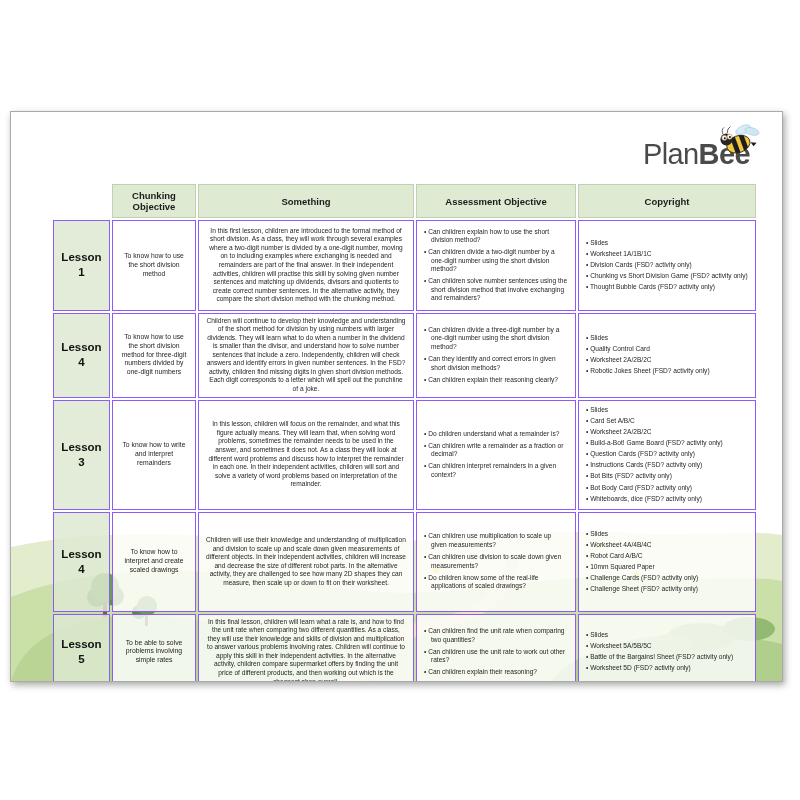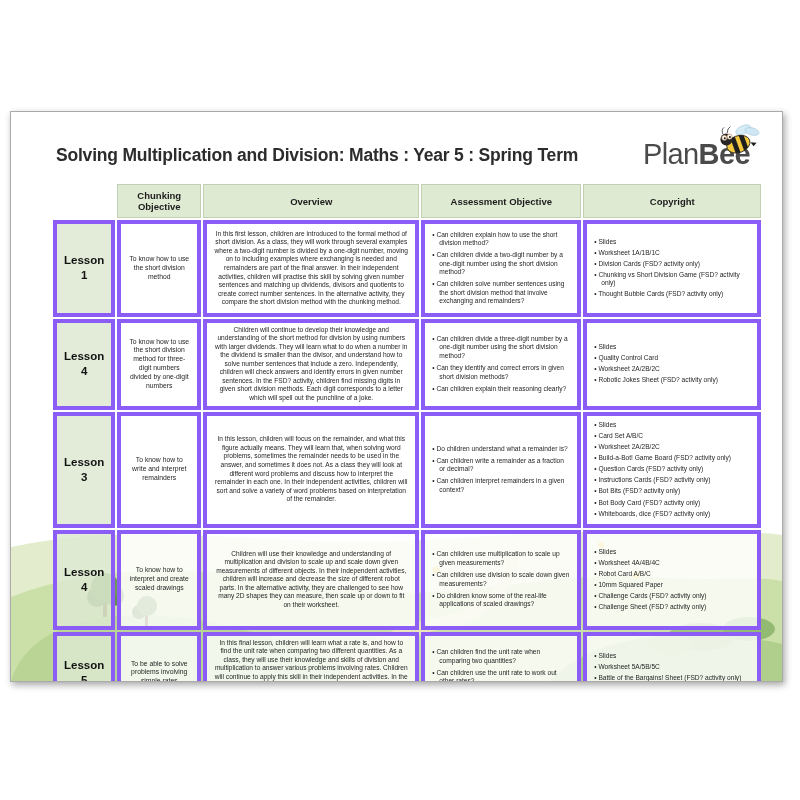--- a/index.html
+++ b/index.html
@@ -9,21 +9,21 @@
   .doc-title{position:absolute;left:45px;top:33px;font-size:17.5px;font-weight:bold;
     color:#2c2c2c;z-index:3;letter-spacing:-.2px;white-space:nowrap;}
   .logo{position:absolute;top:26px;right:32px;z-index:3;font-size:29px;color:#4a4a4a;letter-spacing:-.6px;}
   .logo .bold{font-weight:bold;}
   .bee{position:absolute;top:-18px;right:-14px;width:48px;height:42px;}
   .table-wrap{position:absolute;left:40px;top:70px;z-index:2;}
   table{border-collapse:separate;border-spacing:2px;table-layout:fixed;}
   th{background:rgba(221,233,209,.95);border:1px solid #c3cfb2;font-size:9.5px;font-weight:bold;
     color:#1c1c1c;text-align:center;vertical-align:middle;padding:3px 6px;}
   th.blank{background:transparent;border:none;}
-  td{border:4px solid #8b5cf6;background:rgba(255,255,255,.8);vertical-align:middle;
+  td{border:1px solid #8b5cf6;background:rgba(255,255,255,.8);vertical-align:middle;
     padding:3px 7px;font-size:6.6px;line-height:1.3;color:#1f1f1f;}
   td.lesson{background:rgba(221,233,209,.85);font-size:11.5px;font-weight:bold;text-align:center;color:#121212;}
   td.objective{text-align:center;font-size:6.8px;}
   td.overview{text-align:center;}
   td .li{padding-left:7px;text-indent:-7px;margin:3.5px 0;text-align:left;}
   td.resources .li{margin:2.5px 0;}
   thead tr{height:34px;}
   tbody tr:nth-child(1){height:72px;}
   tbody tr:nth-child(2){height:84px;}
   tbody tr:nth-child(3){height:102px;}
@@ -58,21 +58,20 @@
       <circle cx="136" cy="177" r="10" fill="#6f9a52"></circle>
     </g>
     <ellipse cx="690" cy="208" rx="34" ry="14" fill="#9fc47e"></ellipse>
     <ellipse cx="738" cy="200" rx="26" ry="12" fill="#93ba72"></ellipse>
     <ellipse cx="660" cy="215" rx="22" ry="10" fill="#a8cb88"></ellipse>
     <circle cx="625" cy="146" r="3.5" fill="#efcf55"></circle>
     <circle cx="425" cy="141" r="3.5" fill="#efcf55"></circle>
     <circle cx="590" cy="116" r="3" fill="#efcf55"></circle>
   </svg>
 
-  <div class="doc-title">Solving Multiplication and Division: Maths : Year 5 : Spring Term</div>
 
   <div class="logo">
     <span>Plan</span><span class="bold">Bee</span>
     <svg class="bee" viewBox="0 0 60 52">
       <ellipse cx="34" cy="12" rx="10" ry="5" fill="#d6ecf7" stroke="#a8cadd" stroke-width="0.8" transform="rotate(-25 34 12)"></ellipse>
       <ellipse cx="45" cy="14" rx="9" ry="4.5" fill="#cfe7f4" stroke="#a8cadd" stroke-width="0.8" transform="rotate(15 45 14)"></ellipse>
       <g transform="rotate(-20 28 30)">
         <defs>
             <clipPath id="beebody">
               <ellipse cx="28" cy="30" rx="15" ry="10.5"></ellipse>
@@ -101,21 +100,21 @@
         <col style="width:57px">
           <col style="width:84px">
           <col style="width:216px">
         <col style="width:160px">
           <col style="width:178px">
       </colgroup>
       <thead>
         <tr>
           <th class="blank"></th>
           <th>Chunking Objective</th>
-          <th>Overview</th>
+          <th>Something</th>
           <th>Assessment Objective</th>
           <th>Copyright</th>
         </tr>
       </thead>
       <tbody id="lessons-tbody">
           <tr>
             <td class="lesson">Lesson 1</td>
             <td class="objective">To know how to use the short division method</td>
             <td class="overview">In this first lesson, children are introduced to the formal method of short division. As a class, they will work through several examples where a two-digit number is divided by a one-digit number, moving on to including examples where exchanging is needed and remainders are part of the final answer. In their independent activities, children will practise this skill by solving given number sentences and matching up dividends, divisors and quotients to create correct number sentences. In the alternative activity, they compare the short division method with the chunking method.</td>
             <td class="questions">

